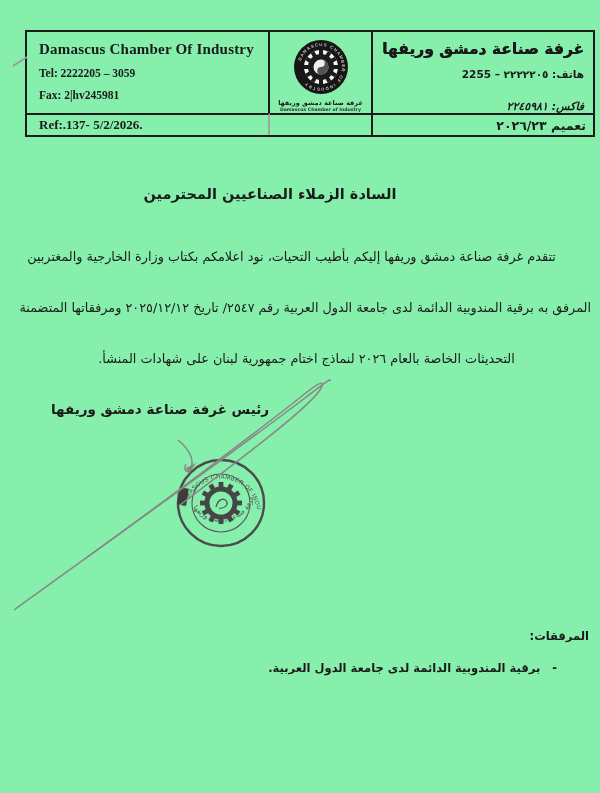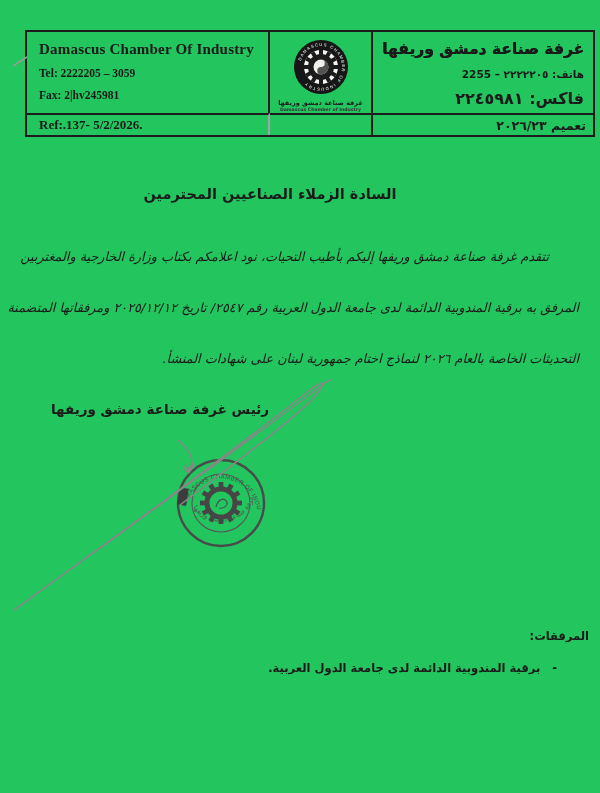--- a/index.html
+++ b/index.html
@@ -1,18 +1,18 @@
 <!DOCTYPE html>
 <html lang="ar"><head>
 <meta charset="utf-8">
 <style>
   html,body{margin:0;padding:0;background:#e8e8e8;}
   .page{
     position:relative; width:600px; height:793px; margin:0 auto;
-    background:#22c55e; overflow:hidden;
+    background:#86efac; overflow:hidden;
     font-family:"DejaVu Sans", sans-serif; color:#1a1a1a;
   }
   
   .hdr{
     position:absolute; left:25px; top:30px; width:566px; height:103px;
     border:2px solid #1c1c1c;
     display:grid;
     grid-template-columns:243px 103px 1fr;
     grid-template-rows:81px 1fr;
   }
@@ -21,38 +21,37 @@
         font-family:"Liberation Serif", serif;}
   .c-en .t{font-size:15px; font-weight:bold; letter-spacing:.2px;}
   .c-en .tel{font-size:11.5px; font-weight:bold; margin-top:9px;}
   .c-en .fax{font-size:11.5px; font-weight:bold; margin-top:10px;}
   .c-logo{grid-column:2; grid-row:1; border-right:2px solid #1c1c1c; text-align:center; padding-top:6px;}
   .c-logo .cap-ar{font-size:6.5px; font-weight:bold; line-height:7px; direction:rtl;}
   .c-logo .cap-en{font-size:4.6px; font-weight:bold; line-height:6px; color:#333;}
   .c-ar{grid-column:3; grid-row:1; direction:rtl; text-align:right; padding:8px 9px 0 4px;}
   .c-ar .t{font-size:15.5px; font-weight:bold; letter-spacing:-.3px; text-shadow:.4px 0 0 #111;}
   .c-ar .tel{font-size:10.5px; font-weight:bold; margin-top:10px;}
-  .c-ar .fax{font-size:16px; font-weight:bold; margin-top:9px;}
+  .c-ar .fax{font-size:11px; font-weight:bold; margin-top:20px;font-style:italic;}
   .c-ref{grid-column:1; grid-row:2; border-right:2px solid #a3a3a3; border-top:2px solid #1c1c1c;
          font-family:"Liberation Serif", serif; font-size:13px; font-weight:bold;
          padding-left:12px; display:flex; align-items:center;}
   .c-blank{grid-column:2; grid-row:2; border-right:2px solid #1c1c1c; border-top:2px solid #1c1c1c;}
   .c-circ{grid-column:3; grid-row:2; border-top:2px solid #1c1c1c; direction:rtl; text-align:right;
           font-size:12.5px; font-weight:bold; padding-left:10px; padding-right:7px;
           display:flex; align-items:center; justify-content:flex-start;}
   
   .salutation{
     position:absolute; left:0; right:60px; top:186px; text-align:center;
     direction:rtl; font-size:14.5px; font-weight:bold;
   }
   .body-text{
-    position:absolute; left:22px; right:21px; top:231px;
-    direction:rtl; text-align:right; font-size:12.8px; line-height:51px;
+    position:absolute; left:22px; right:9px; top:231px;
+    direction:rtl; text-align:center; font-size:12.8px; line-height:51px;
     white-space:nowrap;
-    font-style:italic;
   }
   .body-text .ln1{padding-right:30px;}
   
   .sig-block{
     position:absolute; left:25px; top:401px; width:270px; text-align:center;
     direction:rtl; font-weight:bold;
   }
   .sig-block .role{font-size:13.5px;}
   .sig-block .name{font-size:13.5px; margin-top:17px;}
   

